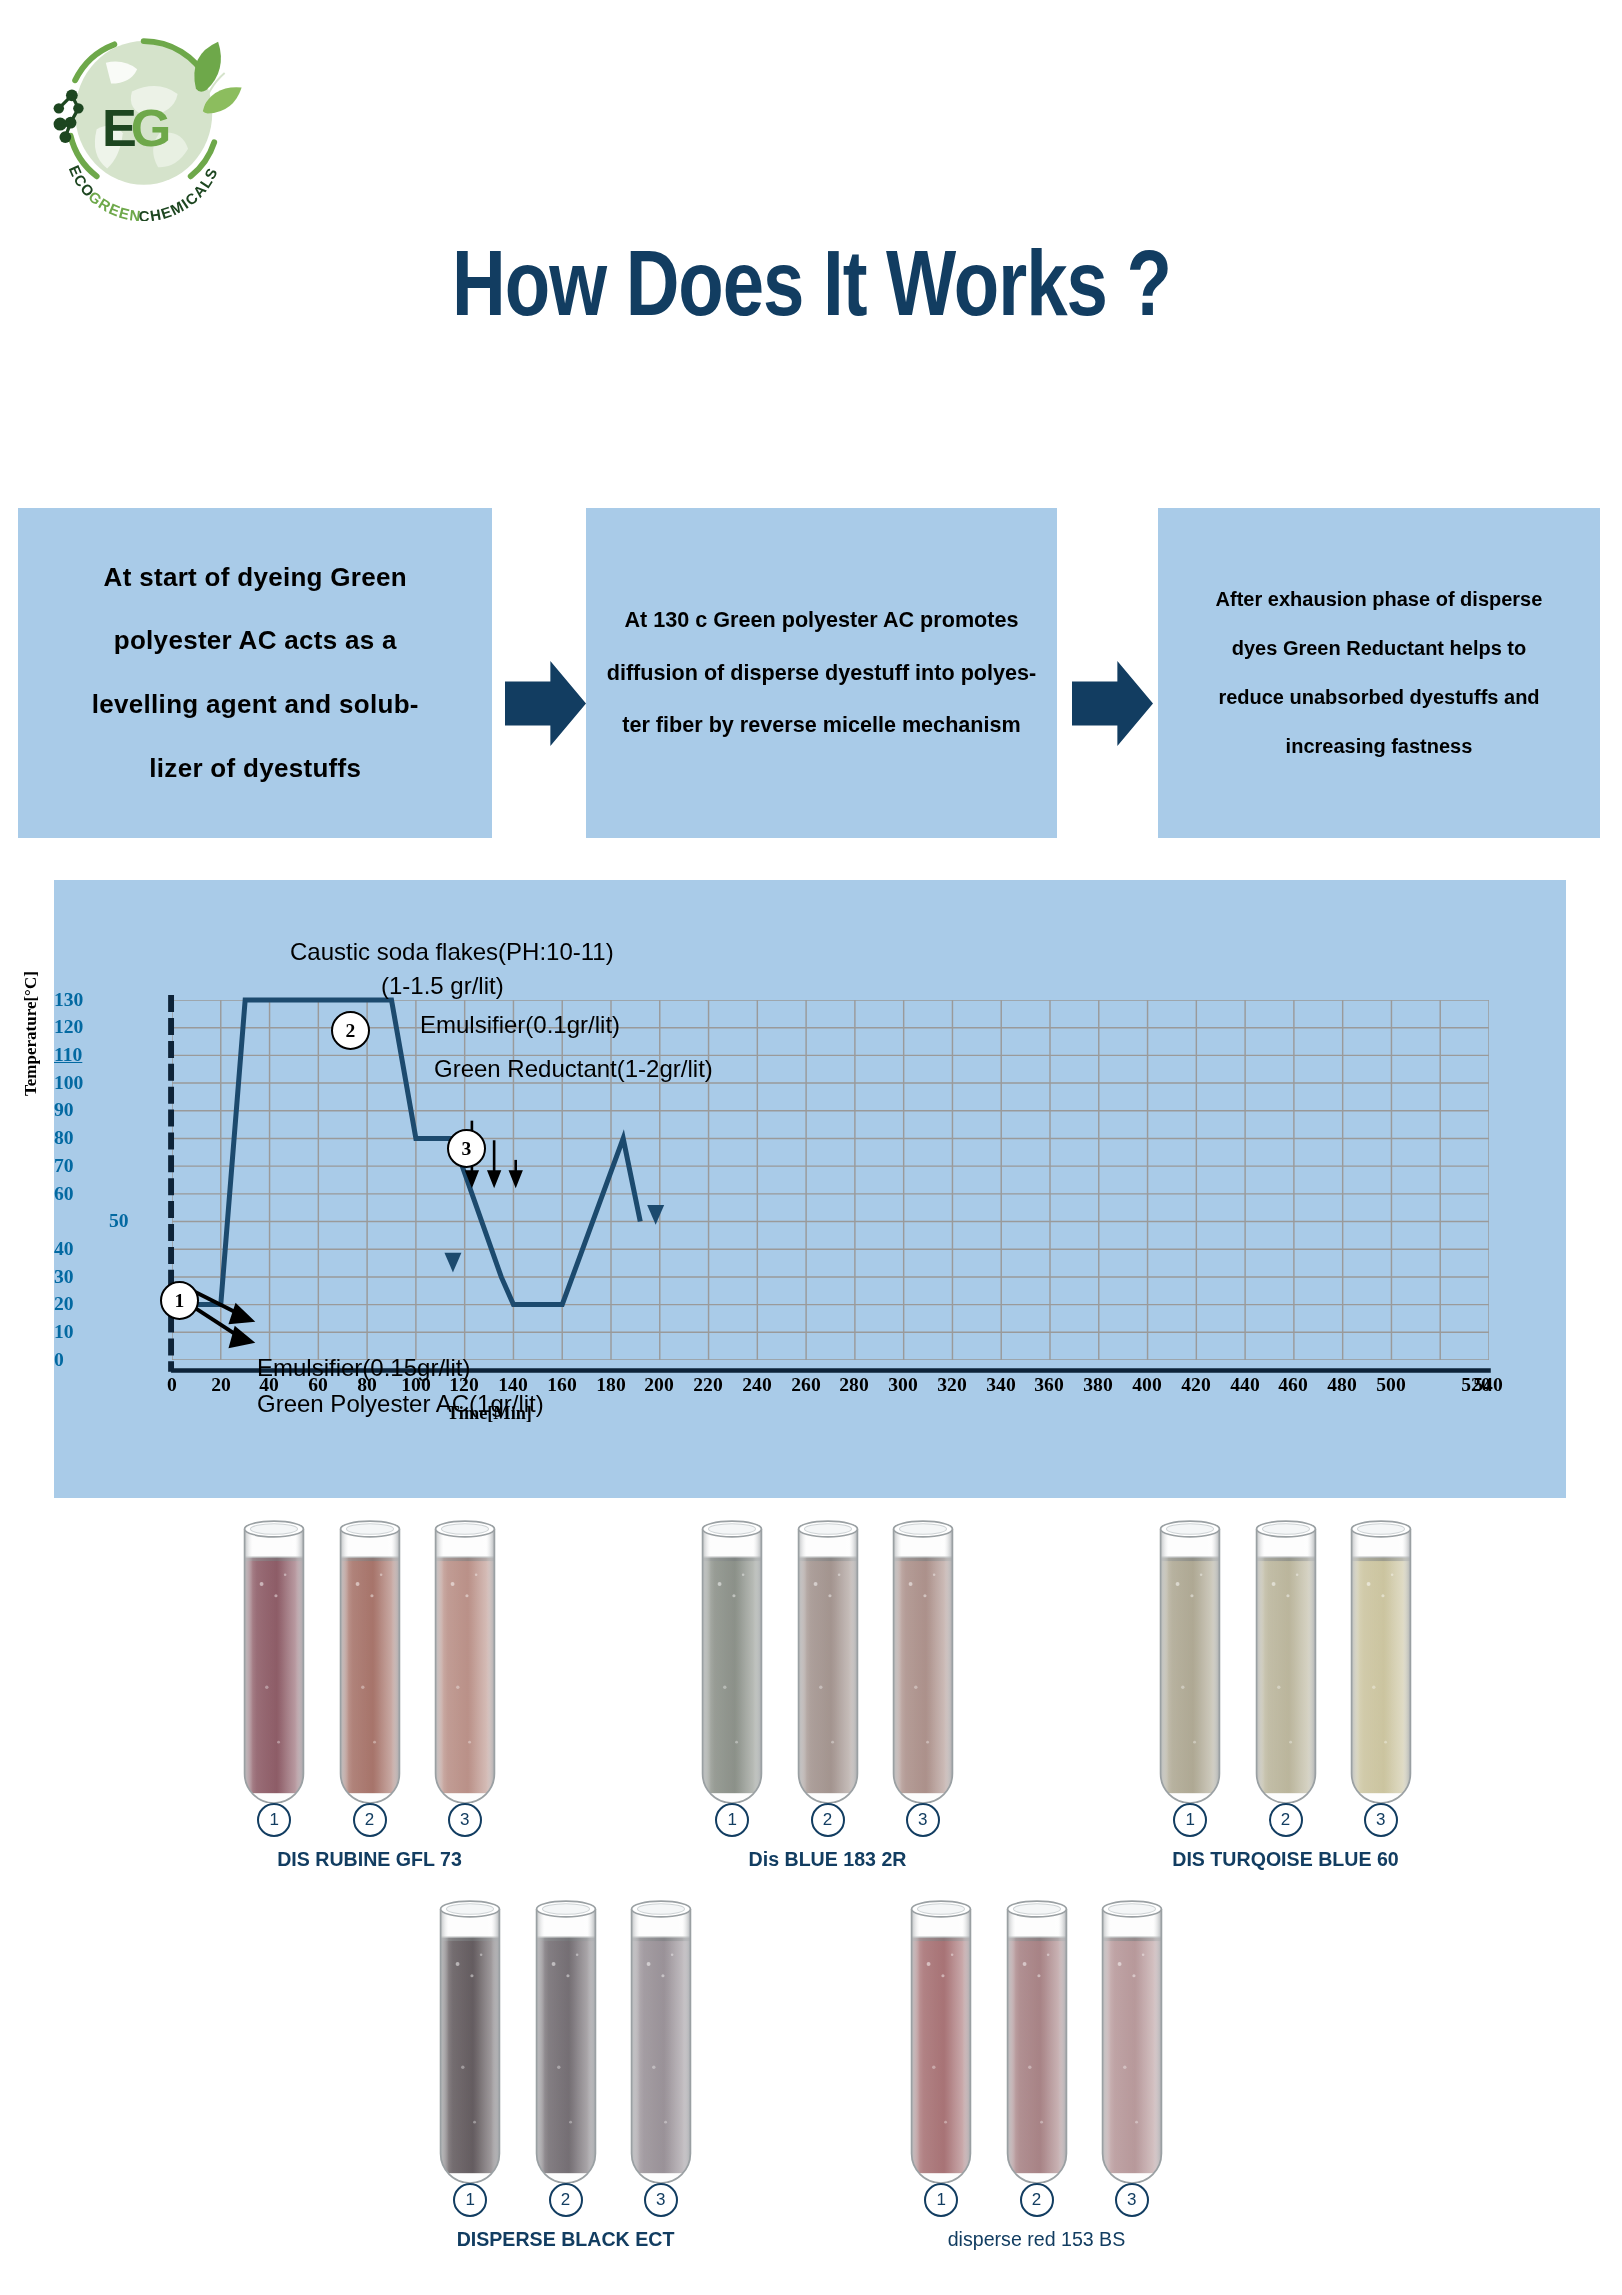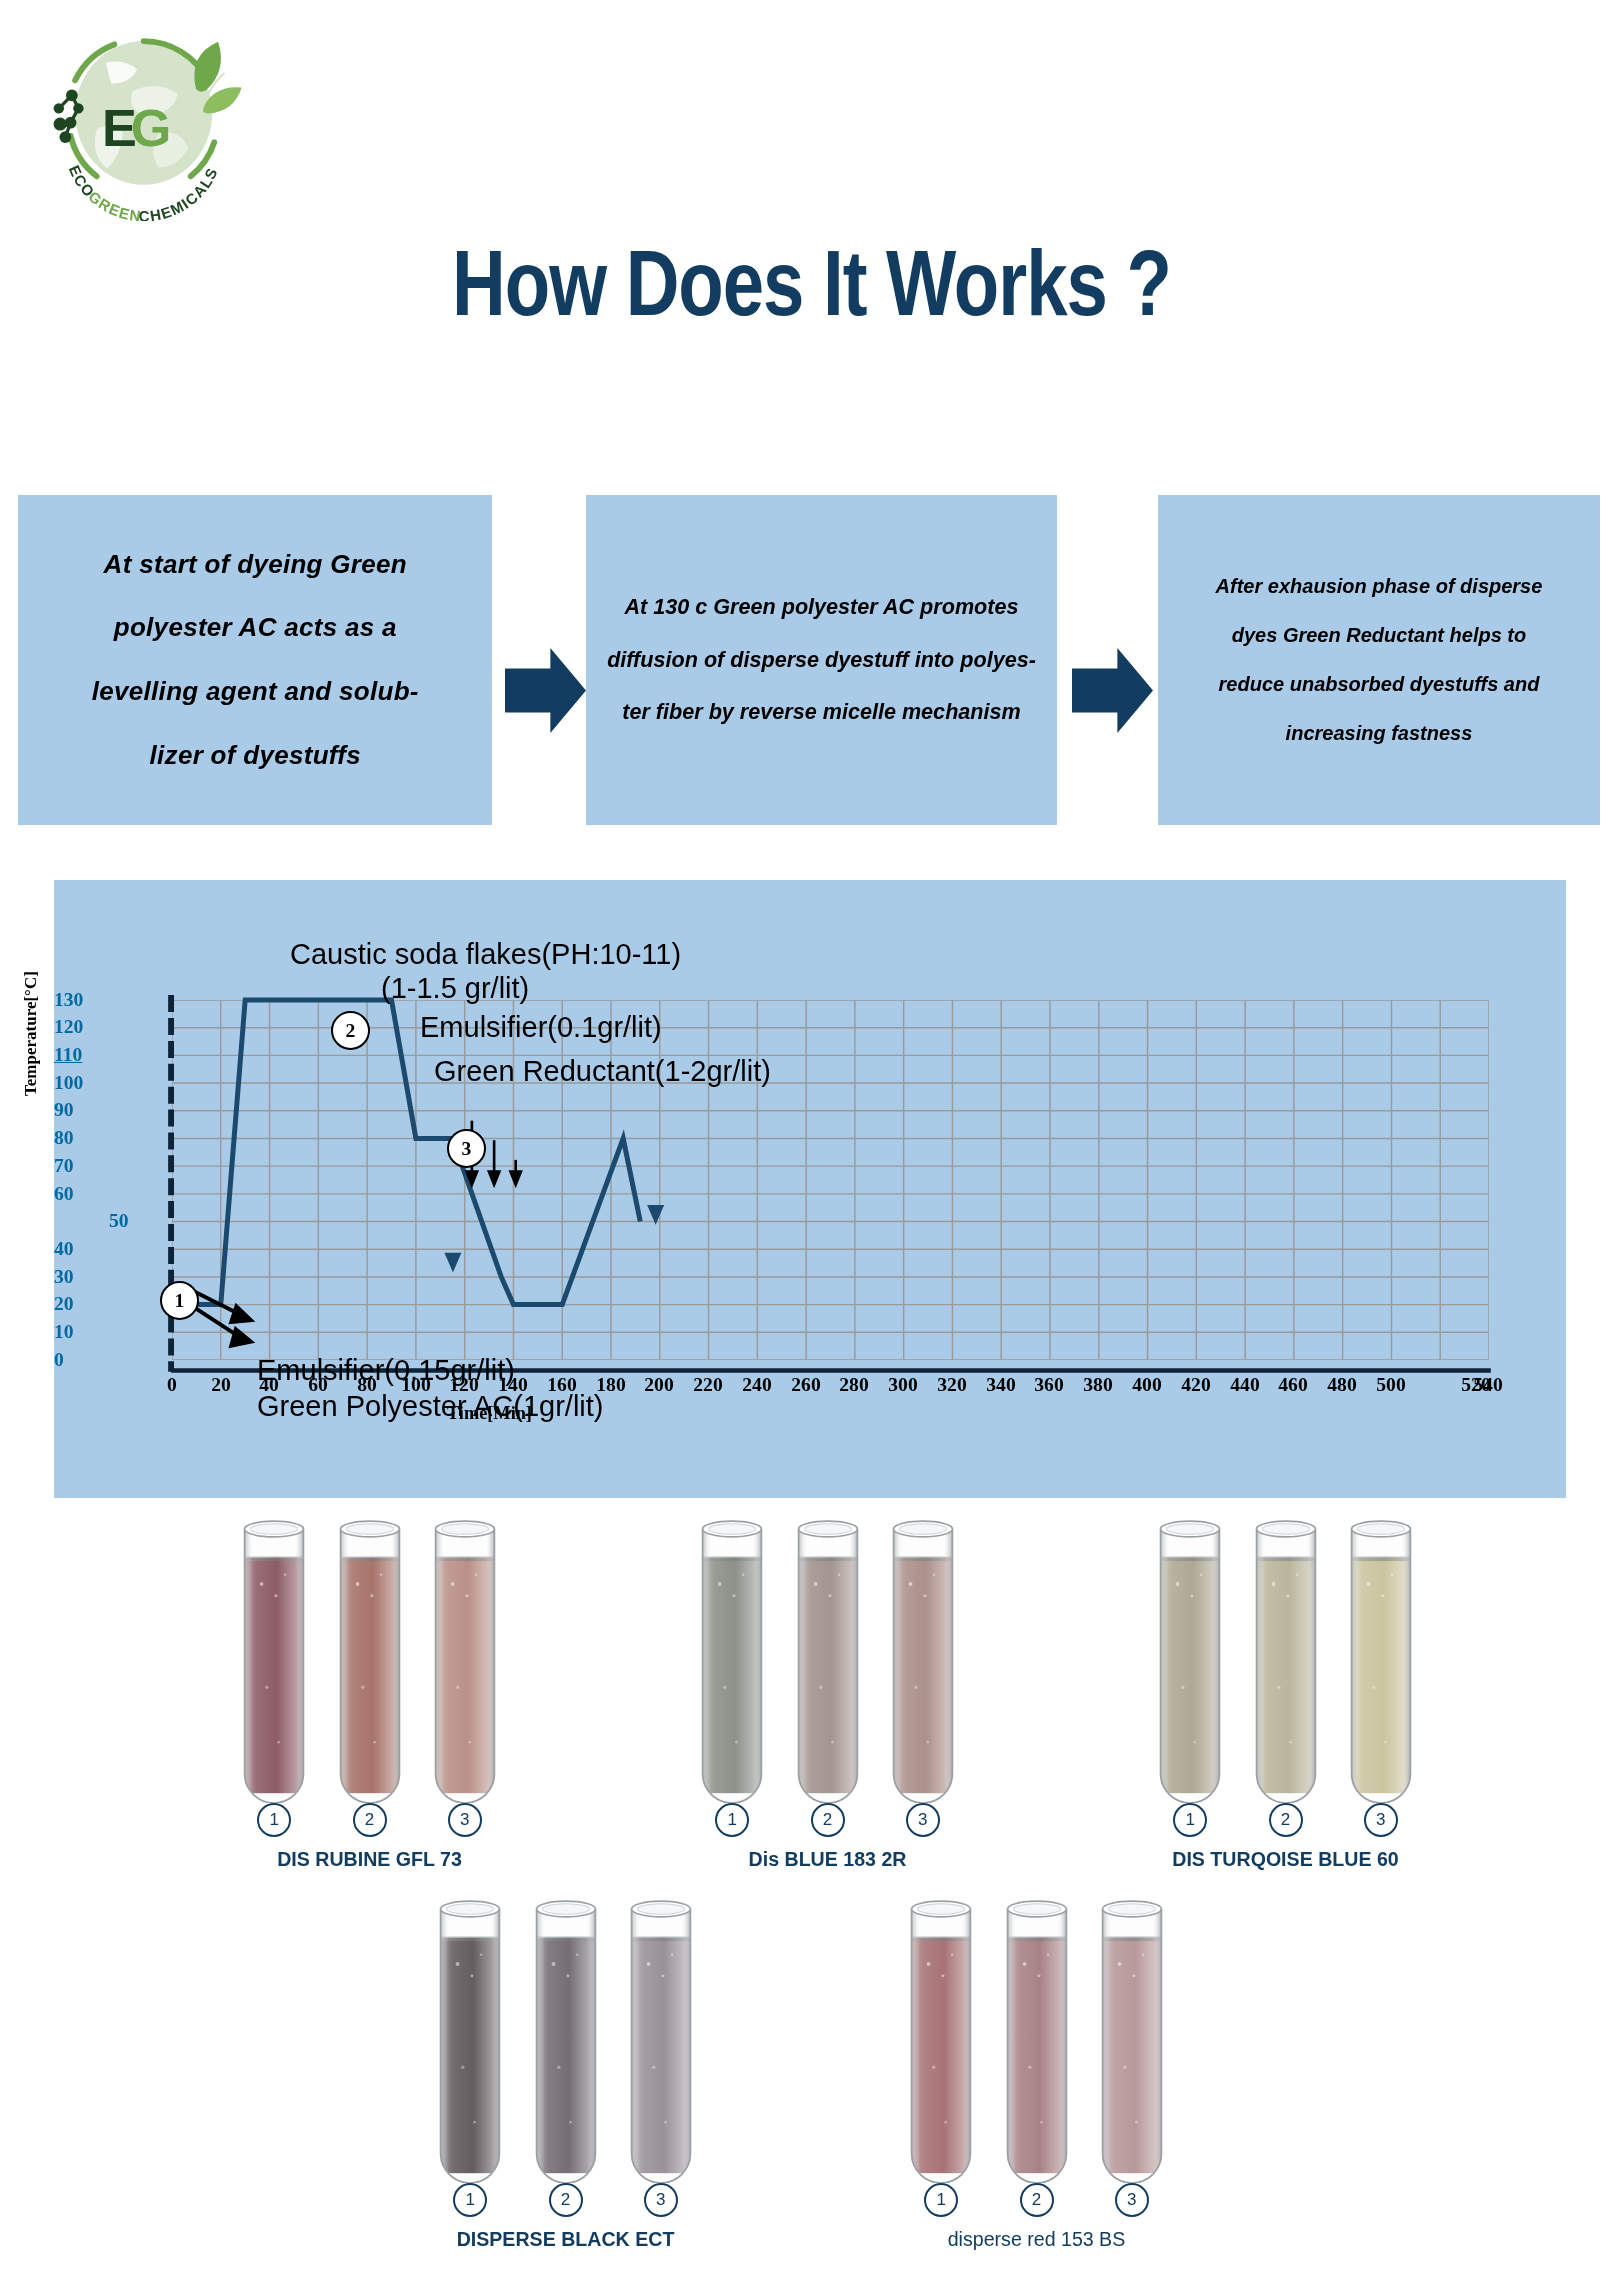--- a/index.html
+++ b/index.html
@@ -22,21 +22,21 @@
     font-weight:bold;
     font-size:93px;
     letter-spacing:-1.3px;
     color:#123d61;
     transform:scaleX(0.80);
     transform-origin:50% 0;
     white-space:nowrap;
   }
 
   
-  .steps{position:absolute;left:0;top:495px;width:1368px;height:334px;font-style:italic;}
+  .steps{position:absolute;left:0;top:508px;width:1368px;height:334px;}
   .step-box{
     position:absolute;top:0;height:330px;
     background:#a9cbe8;
     display:flex;align-items:center;justify-content:center;
     box-sizing:border-box;
   }
   .step-box.b1{left:18.3px;width:474px;}
   .step-box.b2{left:586px;width:471px;}
   .step-box.b3{left:1158px;width:442px;}
   .step-text{
@@ -86,21 +86,21 @@
     transform:translateX(-50%);
   }
   .xlab{
     position:absolute;top:402px;left:301px;
     font-family:"Liberation Serif", serif;
     font-weight:bold;font-size:18.3px;color:#000;
   }
 
   .ann{
     position:absolute;color:#000;font-weight:normal;
-    font-size:29px;white-space:nowrap;
+    font-size:24px;white-space:nowrap;
     font-family:"Liberation Sans", sans-serif;
   }
   .ann.a-caustic1{left:288px;top:939px;}
   .ann.a-caustic2{left:380px;top:972px;}
   .ann.a-emul01 {left:412px;top:1013px;}
   .ann.a-green  {left:429px;top:1057px;}
   .ann.a-emul015{left:249px;top:1358px;}
   .ann.a-gpac   {left:249px;top:1392px;}
 
   .badge{

